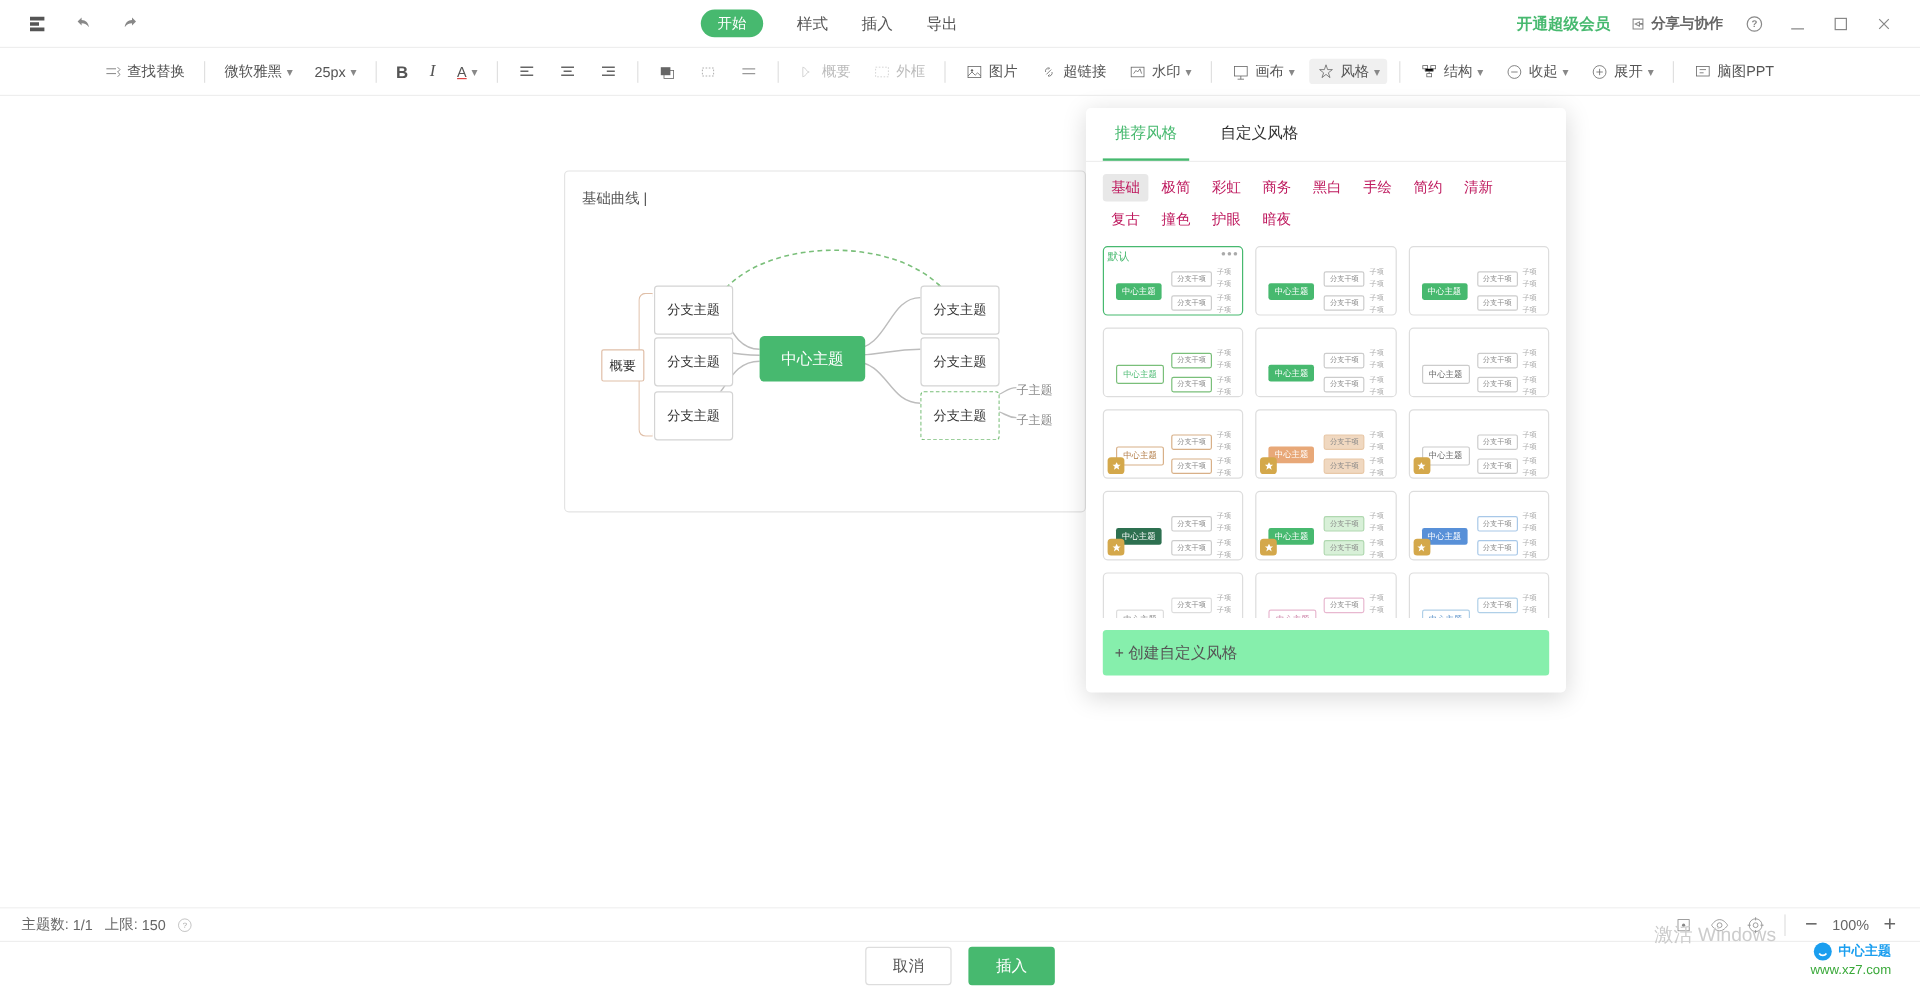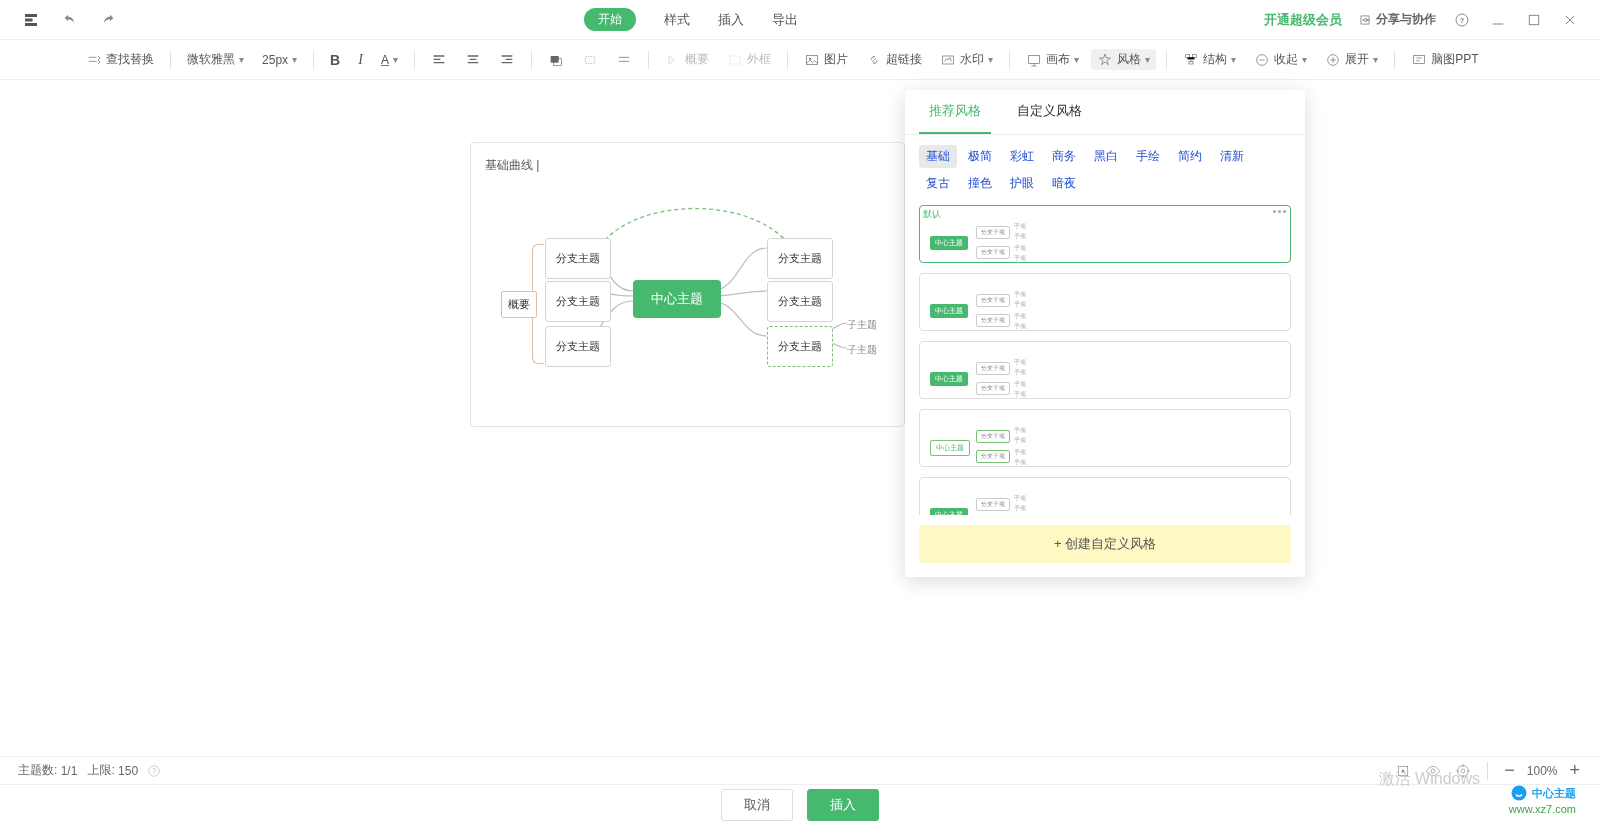--- a/index.html
+++ b/index.html
@@ -28,33 +28,33 @@
 .mm-branch { position: absolute; background: #fff; border: 1px solid #d4d4d4; padding: 12px 10px; font-size: 11px; border-radius: 3px; }
 .mm-branch.dashed { border-style: dashed; border-color: #7abf7a; }
 .mm-sub { position: absolute; font-size: 10px; color: #888; }
 .mm-brace { position: absolute; left: 47px; top: 56px; height: 120px; width: 12px; border-left: 1px solid #e0bfa8; border-top: 1px solid #e0bfa8; border-bottom: 1px solid #e0bfa8; border-radius: 6px 0 0 6px; }
 svg.mm-lines { position: absolute; left: 0; top: 0; width: 100%; height: 100%; pointer-events: none; }
 .dropdown-panel { position: absolute; left: 905px; top: 10px; width: 400px; background: #fff; box-shadow: 0 4px 20px rgba(0,0,0,0.15); border-radius: 4px; z-index: 10; }
 .dp-tabs { display: flex; padding: 0 14px; border-bottom: 1px solid #eee; }
 .dp-tab { padding: 12px 10px; font-size: 13px; cursor: pointer; margin-right: 16px; }
 .dp-tab.active { color: #47b96f; border-bottom: 2px solid #47b96f; }
 .dp-cats { display: flex; gap: 4px; padding: 10px 14px; font-size: 12px; flex-wrap: wrap; }
-.dp-cat { padding: 3px 7px; cursor: pointer; color: #1d4ed8; }
+.dp-cat { padding: 3px 7px; cursor: pointer; color: #be185d; }
 .dp-cat.active { background: #e8e8e8; border-radius: 3px; }
-.dp-grid { display: grid; grid-template-columns: repeat(1, 1fr); gap: 10px; padding: 0 14px 10px; max-height: 310px; overflow: hidden; }
+.dp-grid { display: grid; grid-template-columns: repeat(3, 1fr); gap: 10px; padding: 0 14px 10px; max-height: 310px; overflow: hidden; }
 .style-thumb { border: 1px solid #ddd; border-radius: 4px; height: 58px; position: relative; background: #fff; overflow: hidden; }
 .style-thumb.selected { border-color: #47b96f; }
 .thumb-badge { position: absolute; left: 3px; top: 2px; font-size: 9px; color: #47b96f; }
 .thumb-lock { position: absolute; left: 3px; bottom: 3px; width: 14px; height: 14px; background: #d4a84b; border-radius: 3px; display: flex; align-items: center; justify-content: center; }
 .thumb-mm { position: absolute; left: 8px; top: 14px; right: 6px; bottom: 6px; }
 .thumb-root { position: absolute; left: 2px; top: 16px; padding: 2px 5px; font-size: 7px; border-radius: 2px; }
 .thumb-node { position: absolute; padding: 1px 4px; font-size: 6px; border-radius: 2px; background: #fff; }
 .thumb-leaf { position: absolute; font-size: 6px; color: #aaa; }
 .dp-footer { padding: 10px 14px 14px; }
-.dp-create { background: #fef9c3; text-align: center; padding: 10px; font-size: 13px; color: #555; cursor: pointer; border-radius: 3px; }
+.dp-create { background: #86efac; padding: 10px; font-size: 13px; color: #555; cursor: pointer; border-radius: 3px; }
 .statusbar { position: absolute; bottom: 40px; left: 0; right: 0; height: 28px; display: flex; align-items: center; padding: 0 18px; font-size: 12px; color: #666; border-top: 1px solid #f0f0f0; }
 .status-right { margin-left: auto; display: flex; align-items: center; gap: 10px; }
 .footer { position: absolute; bottom: 0; left: 0; right: 0; height: 40px; display: flex; align-items: center; justify-content: center; gap: 14px; border-top: 1px solid #eee; }
 .btn { padding: 6px 22px; font-size: 13px; border-radius: 3px; cursor: pointer; }
 .btn-cancel { background: #fff; border: 1px solid #ddd; color: #555; }
 .btn-insert { background: #47b96f; border: 1px solid #47b96f; color: #fff; }
 .watermark { position: absolute; right: 24px; bottom: 8px; font-size: 11px; color: #999; text-align: right; line-height: 14px; }
 .wm-logo { color: #1a9eef; font-weight: bold; display: flex; align-items: center; gap: 4px; justify-content: flex-end; }
 .activate { position: absolute; right: 120px; bottom: 34px; color: #ccc; font-size: 16px; }
 </style>

